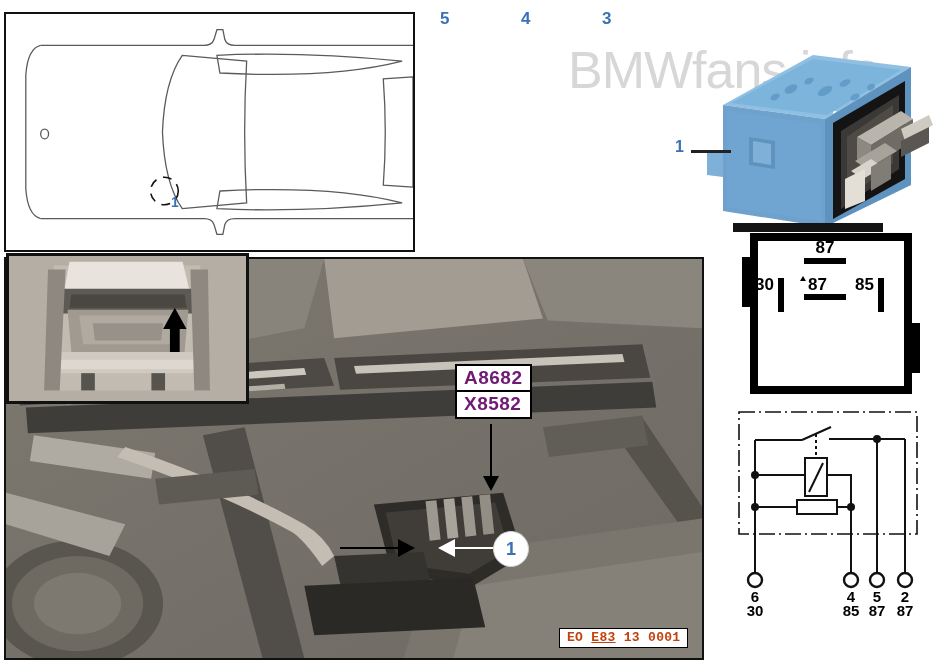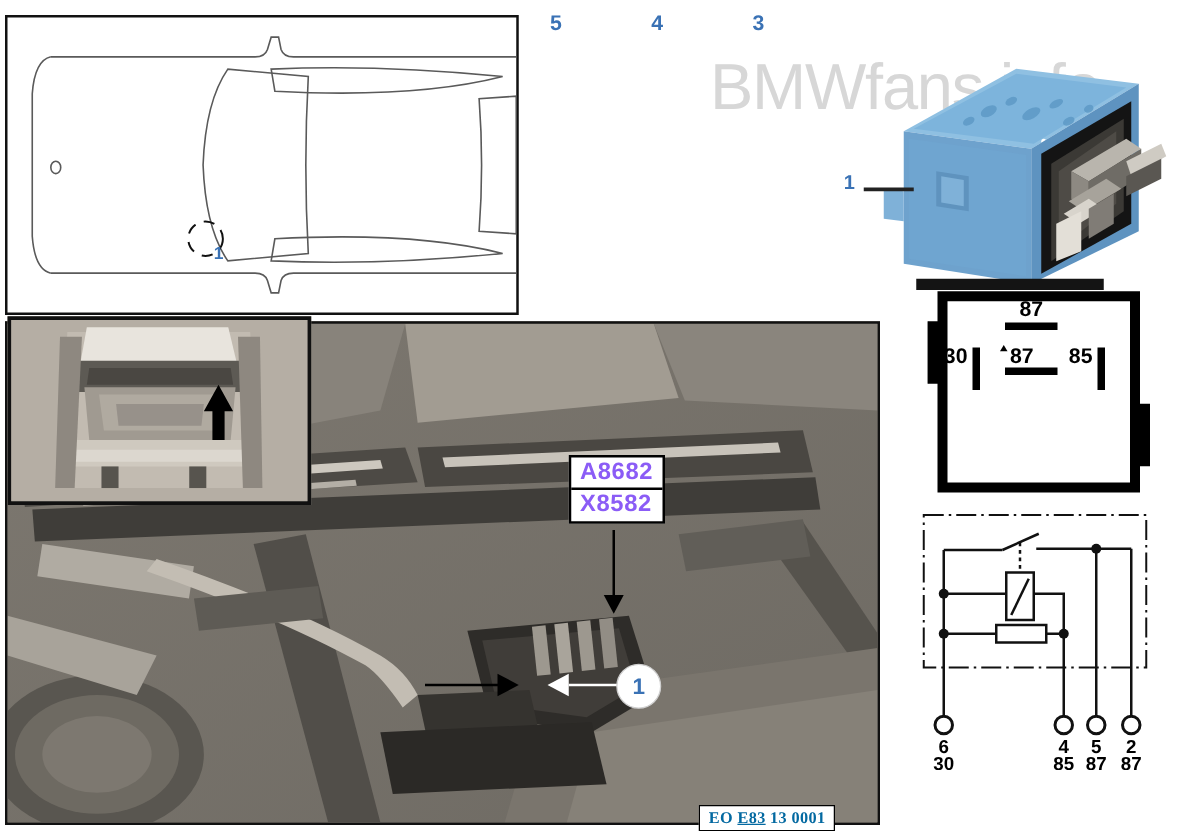--- a/index.html
+++ b/index.html
@@ -85,21 +85,21 @@
     position: absolute;
     background: #ffffff;
     border: 2px solid #000;
     box-sizing: border-box;
     z-index: 6;
   }
   .callout-box .cb-row {
     font-family: "Liberation Sans", sans-serif;
     font-size: 19px;
     font-weight: bold;
-    color: #8b5cf6;
+    color: #701a75;
     letter-spacing: 0.5px;
     padding: 1px 7px 2px 7px;
     line-height: 1.12;
     white-space: nowrap;
   }
   .callout-box .cb-row.top { border-bottom: 2px solid #000; }
 
   #box-a8682 { left: 455px; top: 364px; }
   #box-k2003a { left: 245px; top: 524px; }
 
@@ -148,27 +148,26 @@
 
   
   #photo-code {
     position: absolute;
     left: 559px;
     top: 628px;
     z-index: 7;
     background: #ffffff;
     border: 1px solid #000;
     padding: 1px 7px 2px 7px;
-    font-family: Liberation Serif, serif;
+    font-family: Liberation Mono, monospace;
     font-size: 13px;
     font-weight: bold;
-    color: #0369a1;
+    color: #c2410c;
     letter-spacing: 0.3px;
     white-space: nowrap;
-    margin-top: 16px;
   }
   #photo-code .uline { text-decoration: underline; }
 
   
   #relay-photo {
     position: absolute;
     left: 705px;
     top: 45px;
     width: 230px;
     height: 190px;

